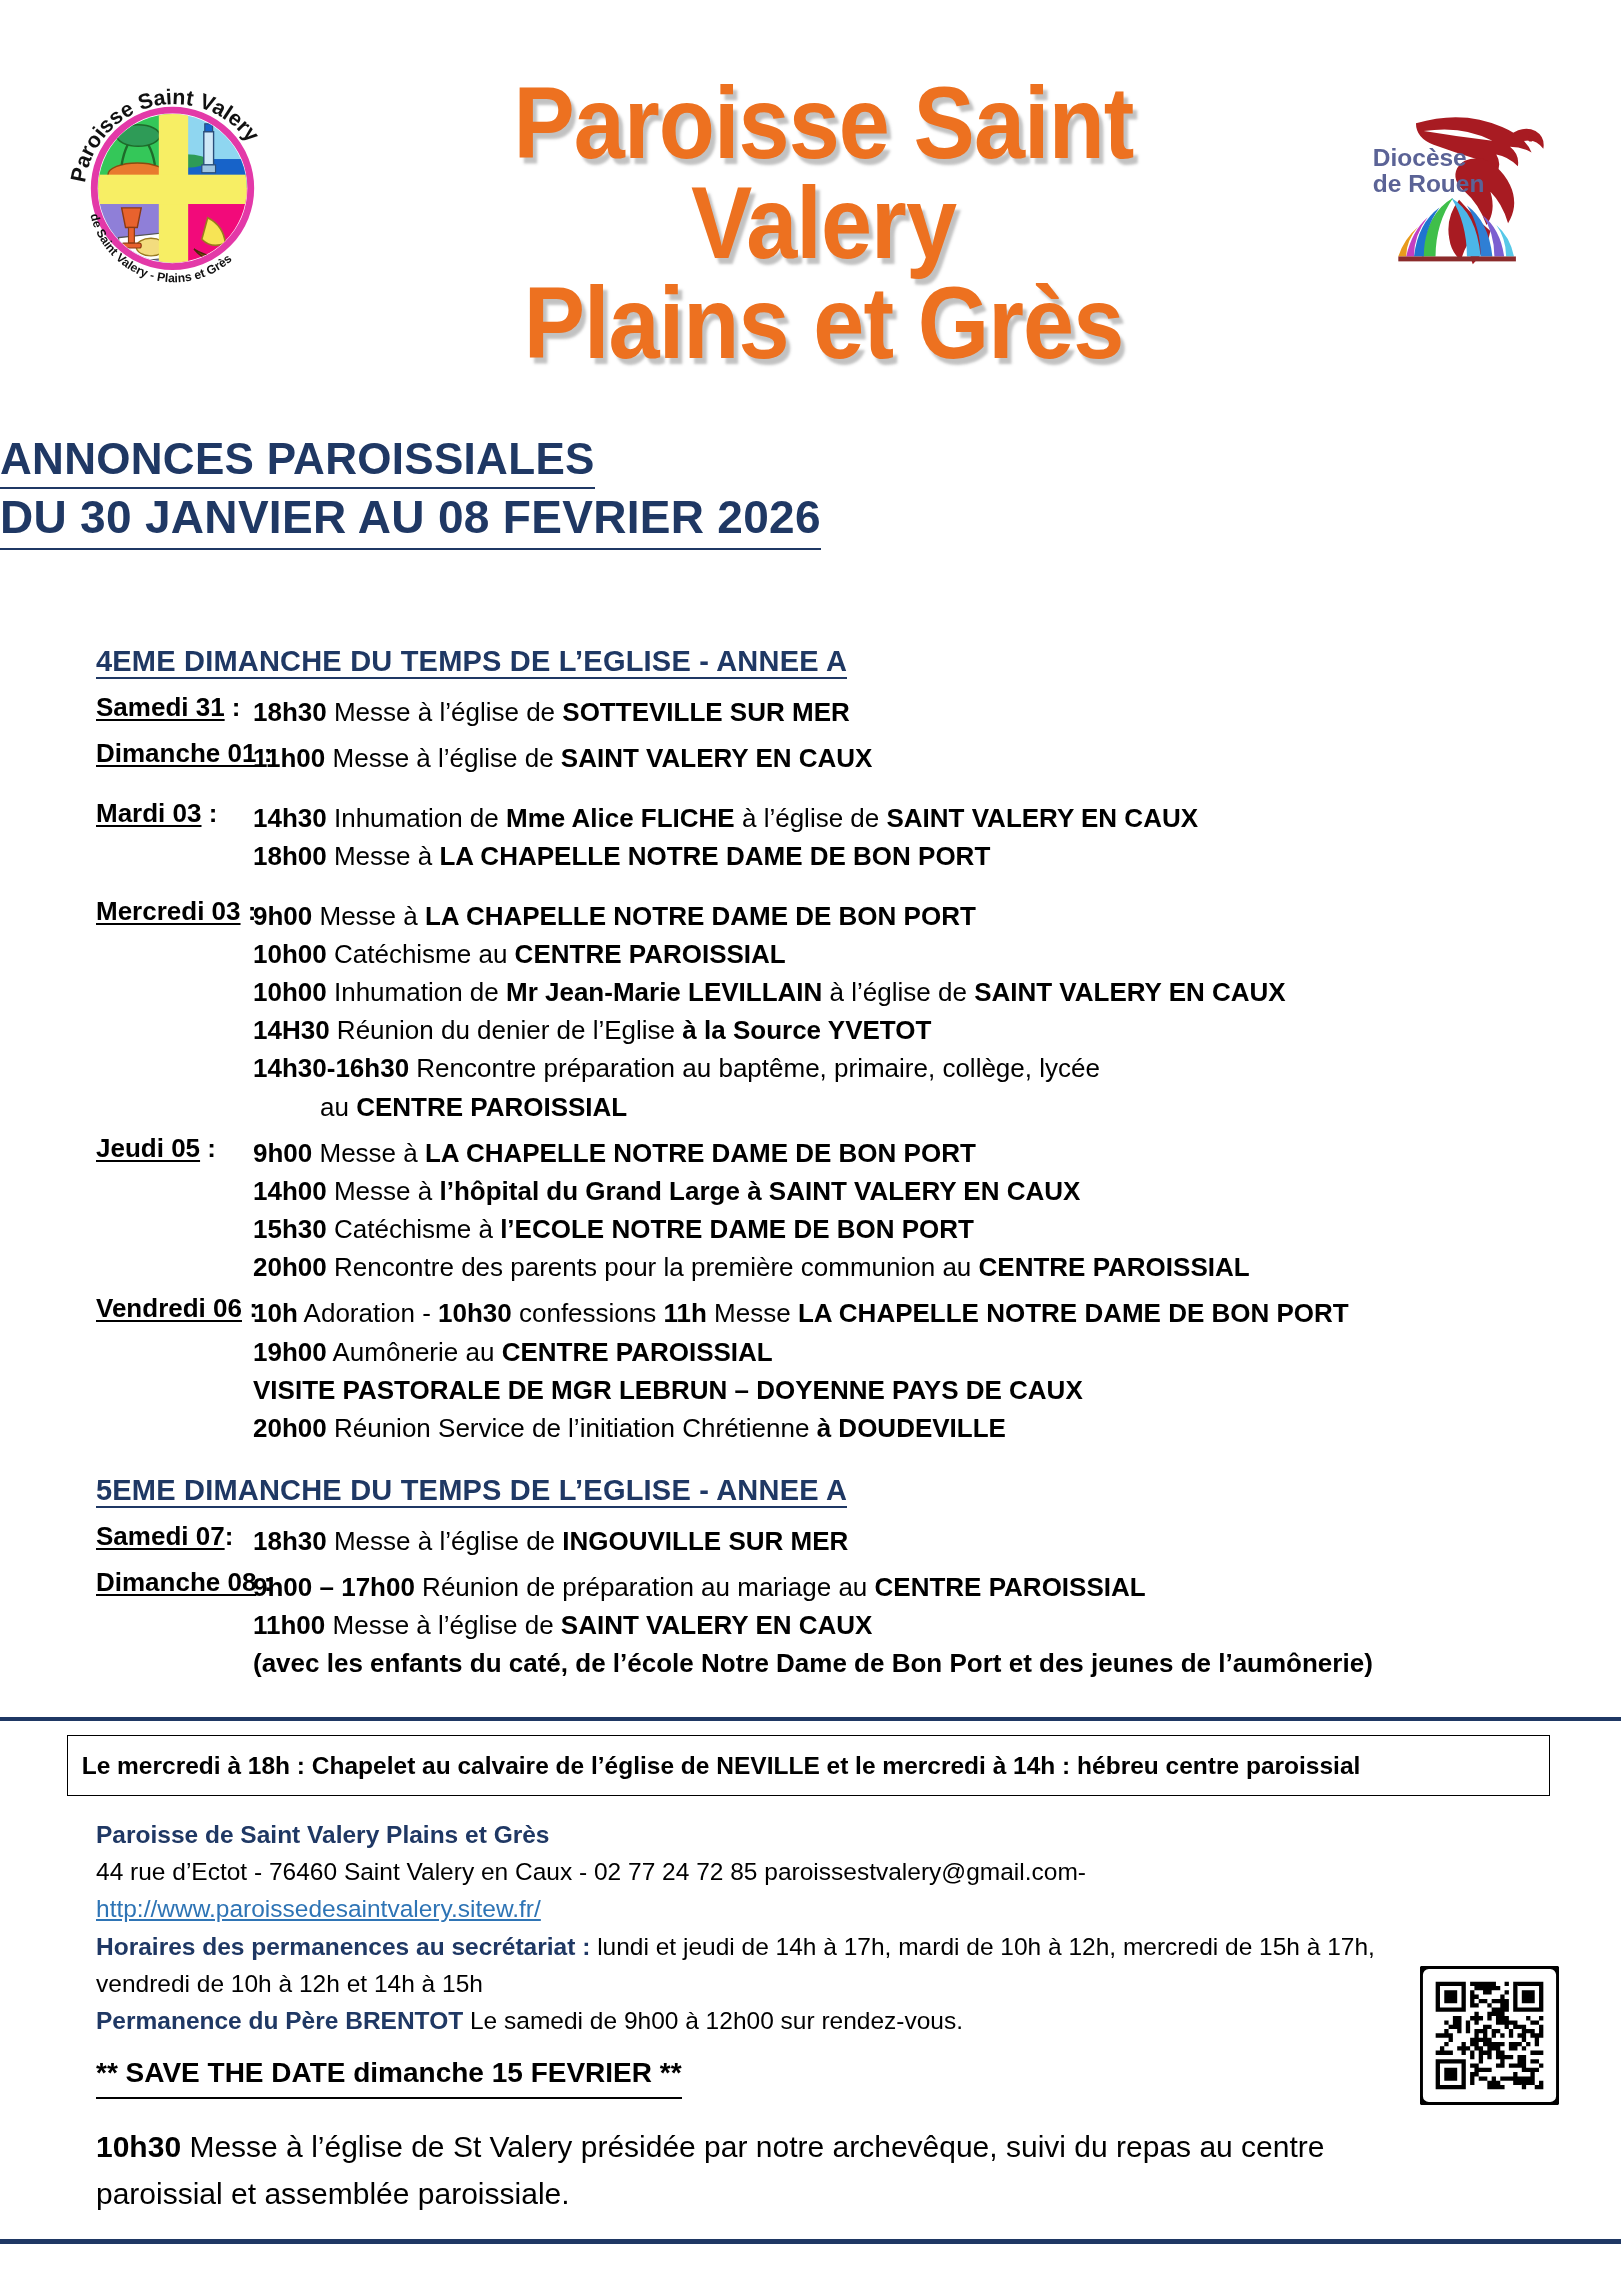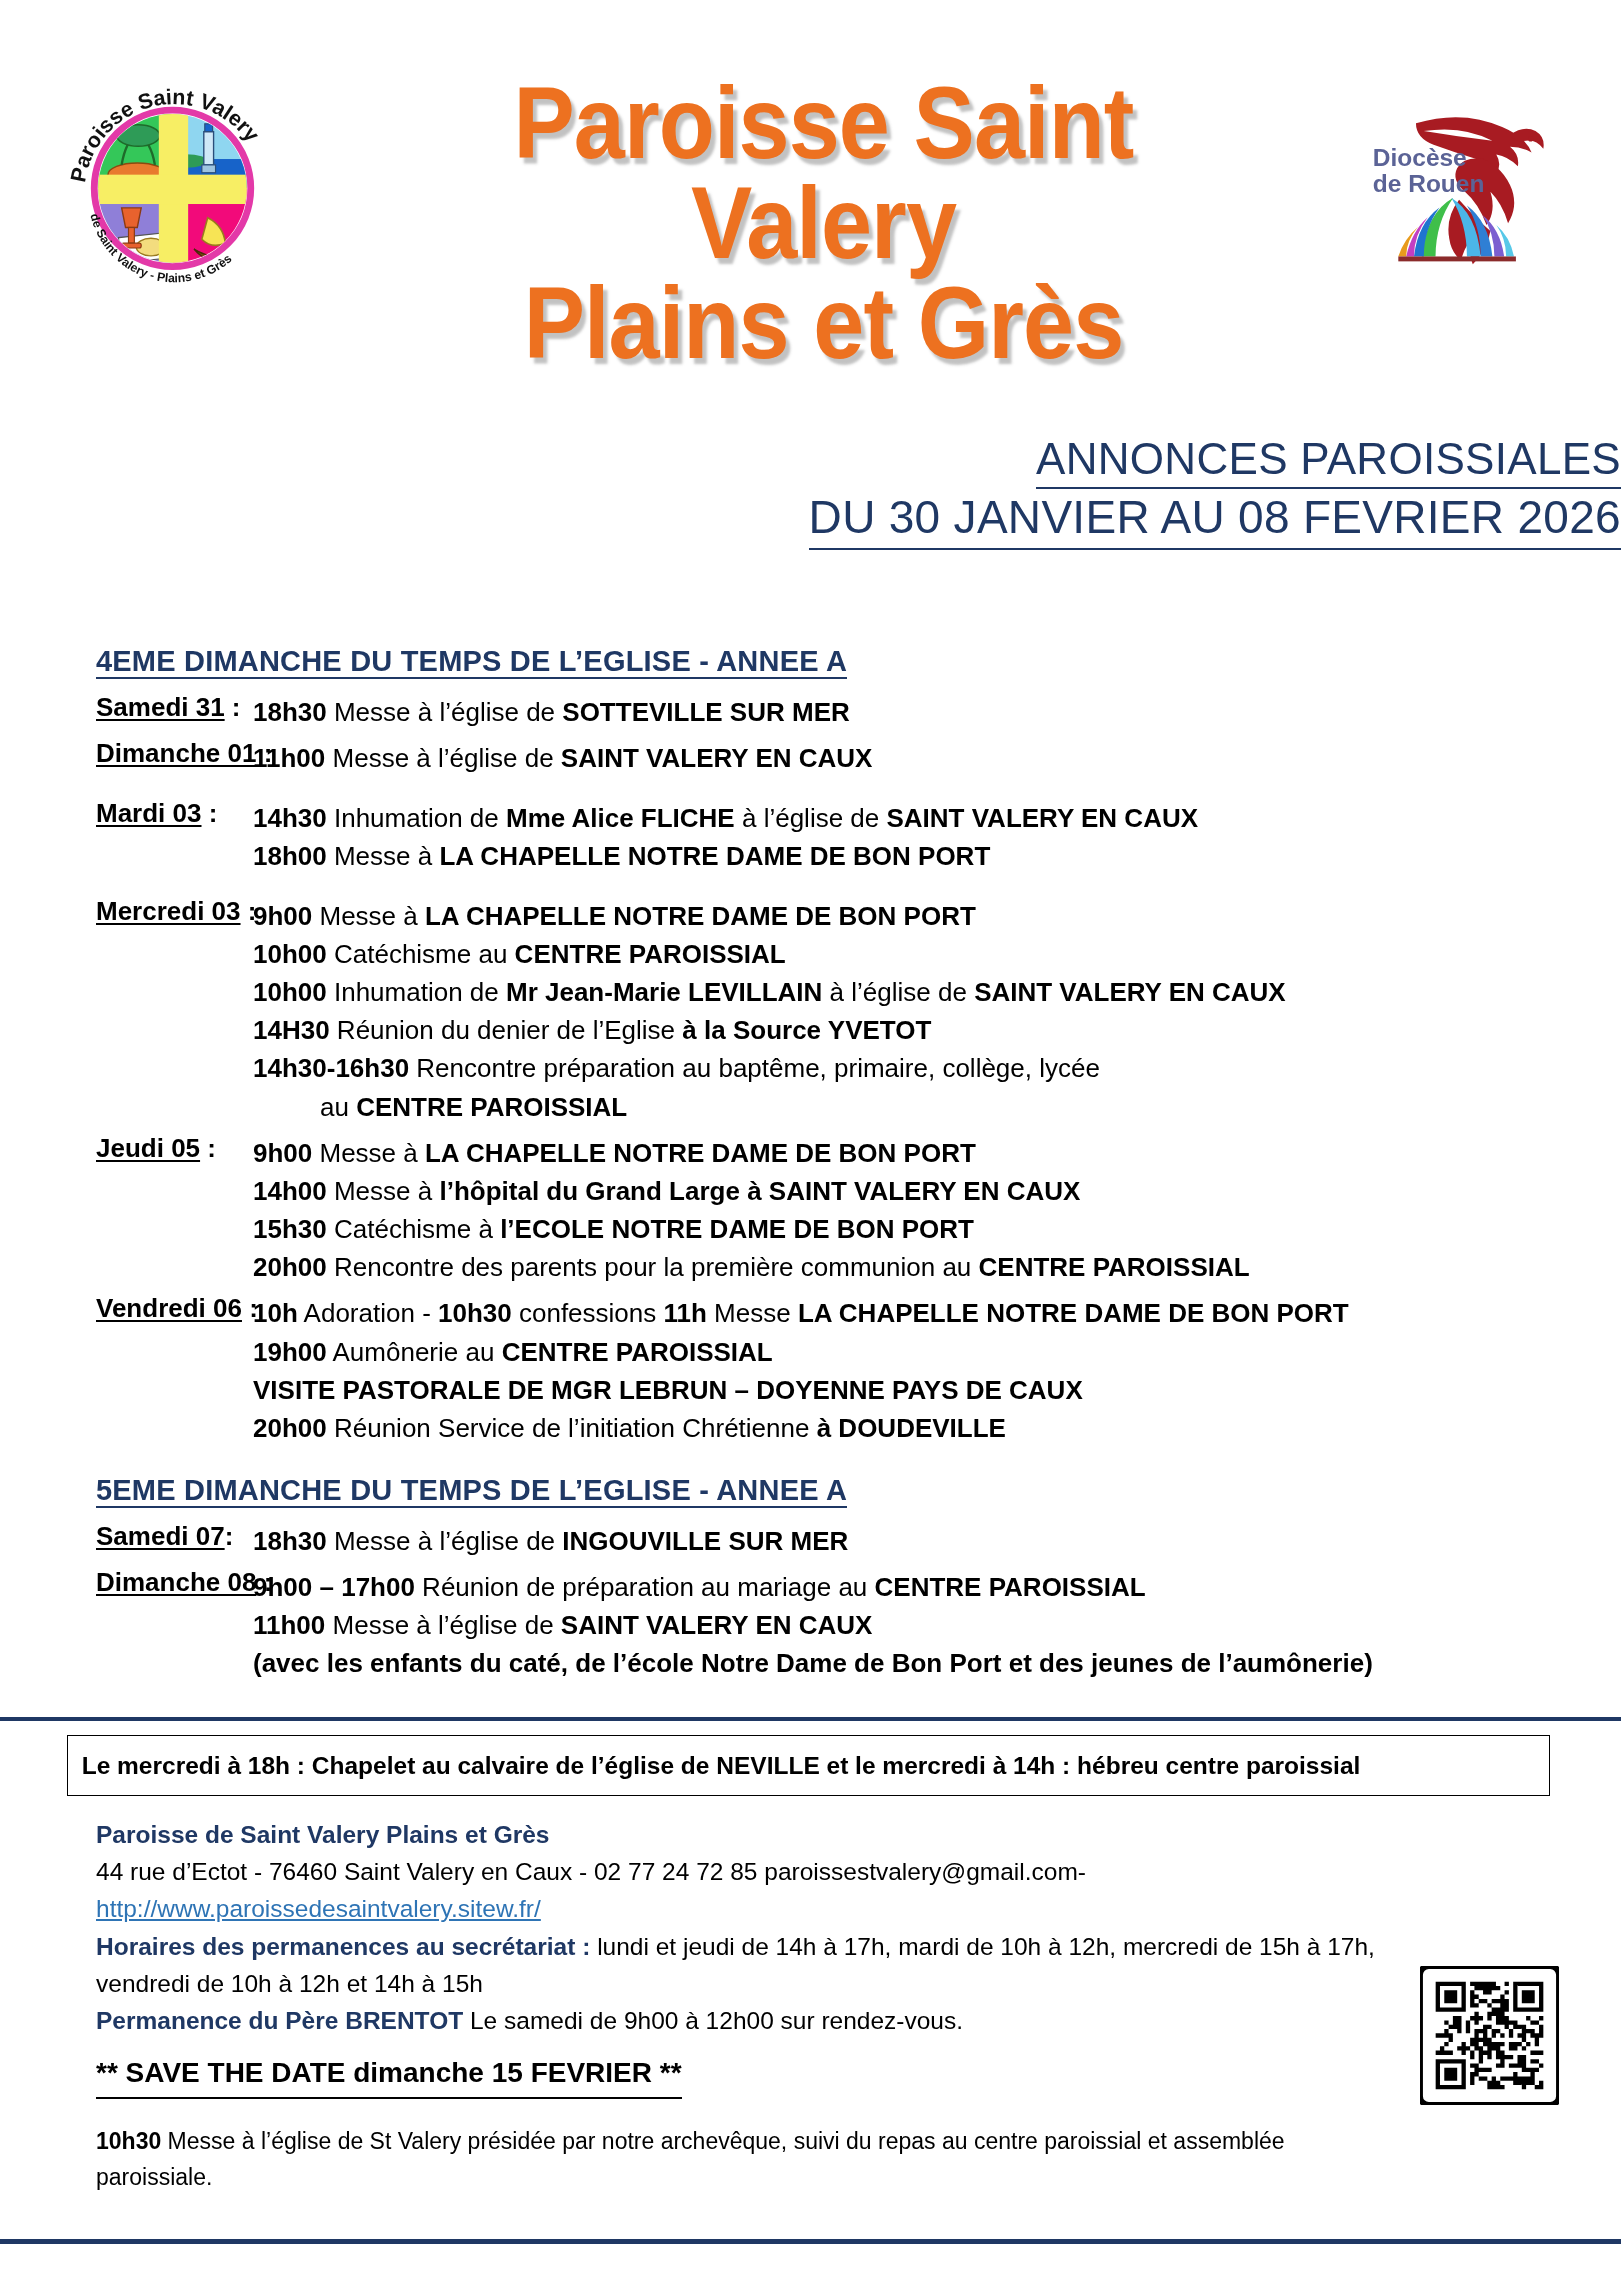--- a/index.html
+++ b/index.html
@@ -59,24 +59,24 @@
     width: 196px;
     height: 181px;
   }
   .diocese-logo svg { display:block; }
 
   
   .subtitle {
     position: absolute;
     left: 0; top: 431px;
     width: 1621px;
-    text-align: right;
+    text-align: left;
     color: #1F3864;
     font-family: "Liberation Sans Narrow", "Liberation Sans", sans-serif;
-    font-weight: normal;
+    font-weight: bold;
     font-size: 44px;
     line-height: 1.26;
     letter-spacing: 0.3px;
   }
   .subtitle span {
     display: inline-block;
     border-bottom: 2.9px solid #1F3864;
     padding-bottom: 1px;
   }
   .subtitle .line2 { font-size: 46px; }
@@ -202,21 +202,21 @@
     padding-right: 108px;
   }
   .save-date span {
     display:inline-block;
     border-bottom: 2.9px solid #000;
     padding-bottom: 2px;
   }
 
   .final-para {
     margin-top: 25.5px;
-    font-size: 23px;
+    font-size: 30px;
     line-height: 1.55;
     width: 1304px;
   }
   .final-para b { font-weight: bold; }
 
   
   .qr {
     position: absolute;
     left: 1420px;
     top: 1966px;

